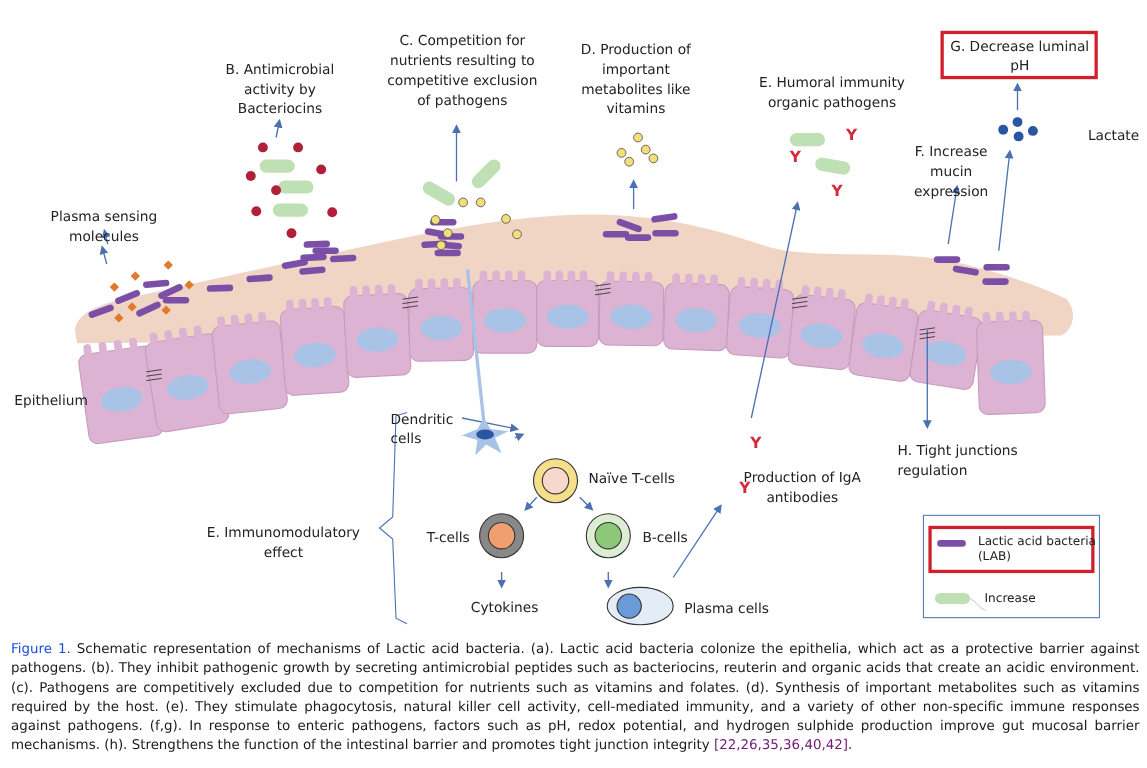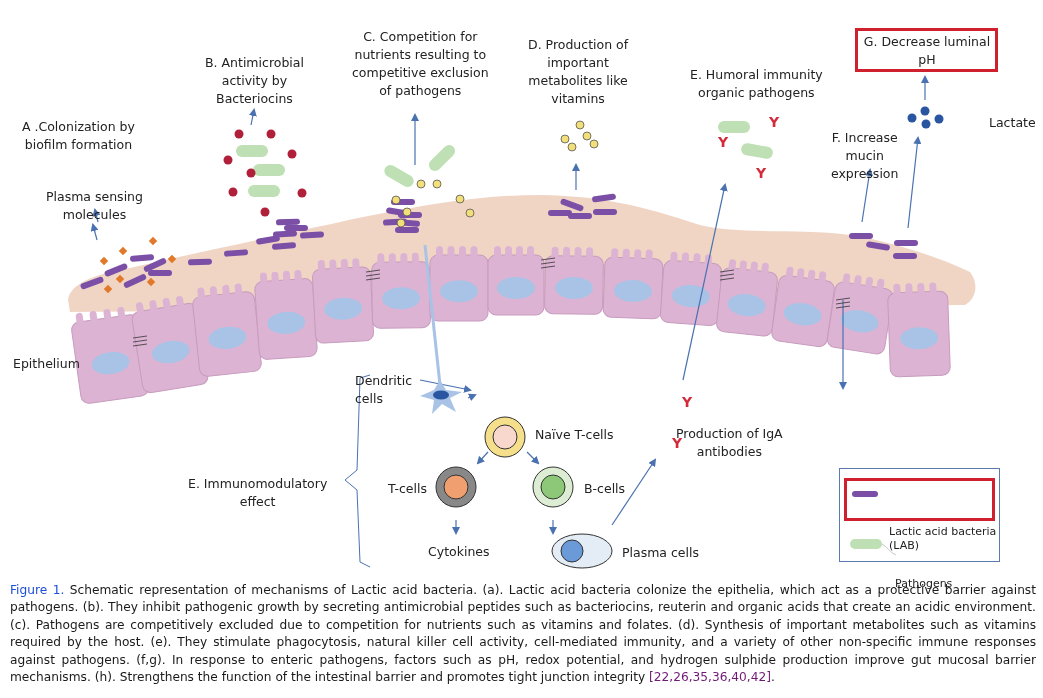--- a/index.html
+++ b/index.html
@@ -2,21 +2,21 @@
 <html><head>
 <meta charset="utf-8">
 <style>
   html,body{margin:0;padding:0;background:#fff;}
   body{width:1043px;height:698px;position:relative;overflow:hidden;font-family:"DejaVu Sans","Liberation Sans",sans-serif;}
   #diagram{position:absolute;left:0;top:0;width:1043px;height:575px;}
   .lbl{position:absolute;font-size:12.5px;color:#222;text-align:center;line-height:18px;white-space:nowrap;font-family:"DejaVu Sans",sans-serif;}
   .lbl.left{text-align:left;}
   .redbox{position:absolute;border:3px solid #d0202e;box-sizing:border-box;}
   #legend{position:absolute;left:839px;top:468px;width:161px;height:94px;border:1.5px solid #5b7bb0;box-sizing:border-box;background:#fff;}
-  #legend .lab{position:absolute;font-size:11px;color:#222;line-height:14px;font-family:"DejaVu Sans",sans-serif;margin-top:40px;}
+  #legend .lab{position:absolute;font-size:11px;color:#222;line-height:14px;font-family:"DejaVu Sans",sans-serif;}
   #caption{position:absolute;left:10px;top:582px;width:1026px;font-size:12.2px;line-height:17.4px;color:#1a1a1a;text-align:justify;font-family:"DejaVu Sans",sans-serif;}
   #caption .fig{color:#1d4ed8;}
   #caption .refs{color:#701a75;}
 </style>
 </head>
 <body>
 
 <div id="diagram">
   <svg id="art" width="1043" height="575">
     <defs>
@@ -266,22 +266,20 @@
         <circle cx="456" cy="487" r="12" fill="#f0a070" stroke="#333"></circle>
         <circle cx="553" cy="487" r="20" fill="#dcedd4" stroke="#333"></circle>
         <circle cx="553" cy="487" r="12" fill="#8cc878" stroke="#333"></circle>
         <ellipse cx="582" cy="551" rx="30" ry="17" fill="#e4ecf6" stroke="#333"></ellipse>
         <circle cx="572" cy="551" r="11" fill="#6a9ad8" stroke="#333"></circle>
         <path d="M370,375 L360,378 L357,470 L345,480 L357,490 L360,562 L370,567" stroke="#4a72b0" stroke-width="1" fill="none"></path>
       </g>
   </svg>
 
   
-  <div class="lbl" style="left:22px;top:118px;white-space:pre">A .Colonization by
-biofilm formation</div>
   <div class="lbl" style="left:46px;top:188px;white-space:pre">Plasma sensing
 molecules</div>
   <div class="lbl" style="left:205px;top:54px;white-space:pre">B. Antimicrobial
 activity by
 Bacteriocins</div>
   <div class="lbl" style="left:528px;top:36px;white-space:pre">D. Production of
 important
 metabolites like
 vitamins</div>
   <div class="lbl" style="left:352px;top:28px;white-space:pre">C. Competition for
@@ -302,28 +300,30 @@
 cells</div>
   <div class="lbl" style="left:535px;top:426px;">Naïve T-cells</div>
   <div class="lbl" style="left:388px;top:480px;">T-cells</div>
   <div class="lbl" style="left:584px;top:480px;">B-cells</div>
   <div class="lbl" style="left:428px;top:543px;">Cytokines</div>
   <div class="lbl" style="left:622px;top:544px;">Plasma cells</div>
   <div class="lbl" style="left:188px;top:475px;white-space:pre">E. Immunomodulatory
 effect</div>
   <div class="lbl" style="left:676px;top:425px;white-space:pre">Production of IgA
 antibodies</div>
+  <div class="lbl left" style="left:816px;top:401px;white-space:pre">H. Tight junctions
+regulation</div>
 
   
   <div id="legend">
     <div class="redbox" style="left:4px;top:9px;width:151px;height:43px;"></div>
     <svg width="161" height="94" style="position:absolute;left:0;top:0">
       <rect x="12" y="22" width="26" height="6" rx="3" fill="#7b4fa6"></rect>
       <rect x="10" y="70" width="32" height="10" rx="5" fill="#bfe0b4"></rect>
       <path d="M42,75 C48,78 50,84 56,86" stroke="#bbb" stroke-width="0.8" fill="none"></path>
     </svg>
     <div class="lab" style="left:49px;top:16px;white-space:pre">Lactic acid bacteria
 (LAB)</div>
-    <div class="lab" style="left:55px;top:68px;">Pathogens</div>
+    <div class="lab" style="left:55px;top:68px;">Increase</div>
   </div>
 </div>
 
 <div id="caption"><span class="fig">Figure 1.</span><span> Schematic representation of mechanisms of Lactic acid bacteria. (a). Lactic acid bacteria colonize the epithelia, which act as a protective barrier against pathogens. (b). They inhibit pathogenic growth by secreting antimicrobial peptides such as bacteriocins, reuterin and organic acids that create an acidic environment. (c). Pathogens are competitively excluded due to competition for nutrients such as vitamins and folates. (d). Synthesis of important metabolites such as vitamins required by the host. (e). They stimulate phagocytosis, natural killer cell activity, cell-mediated immunity, and a variety of other non-specific immune responses against pathogens. (f,g). In response to enteric pathogens, factors such as pH, redox potential, and hydrogen sulphide production improve gut mucosal barrier mechanisms. (h). Strengthens the function of the intestinal barrier and promotes tight junction integrity </span><span class="refs">[22,26,35,36,40,42]</span><span>.</span></div>
 
 </body></html>

